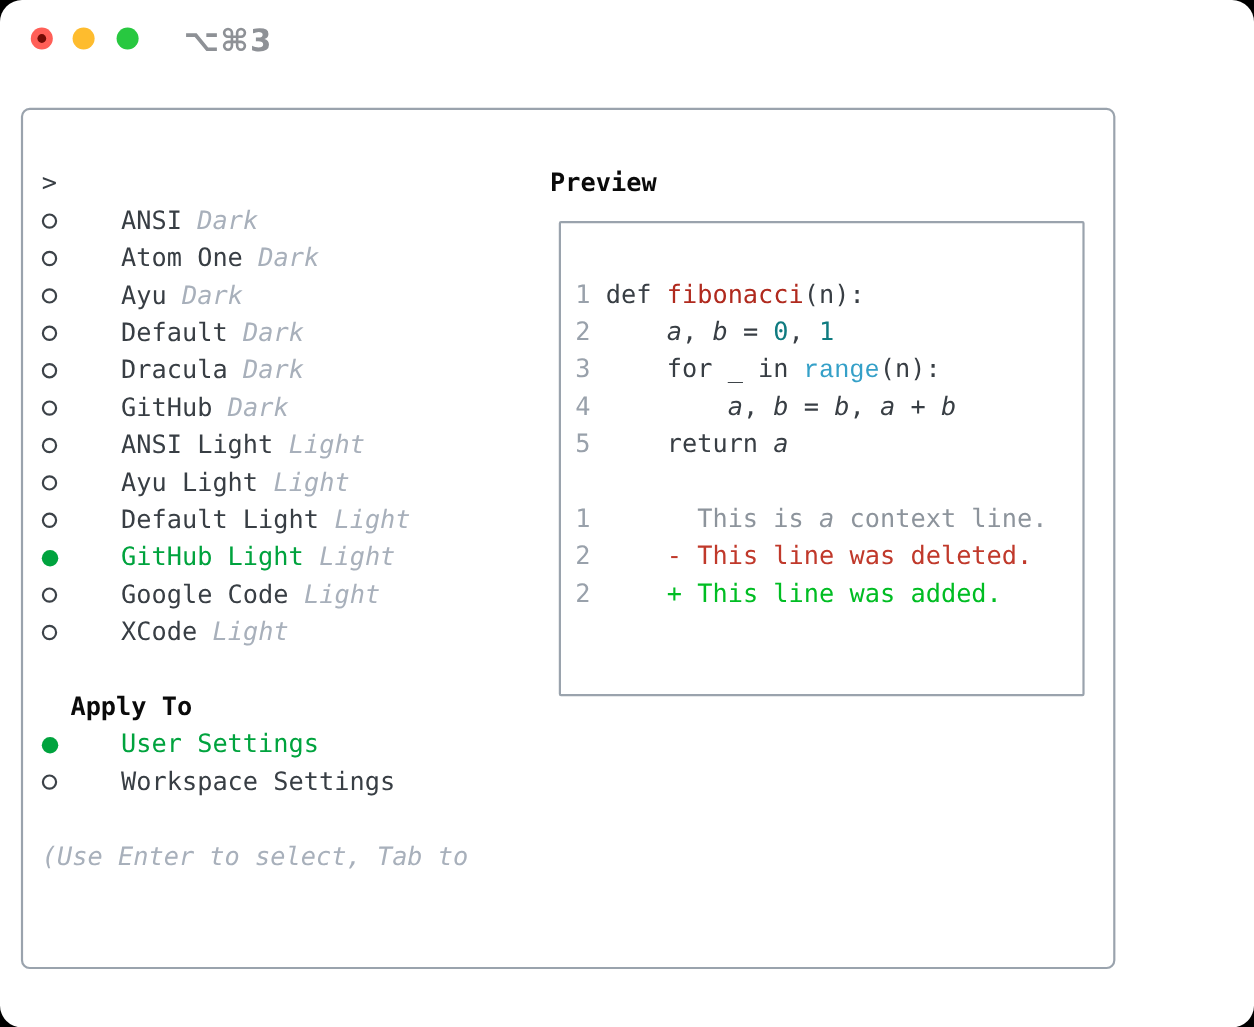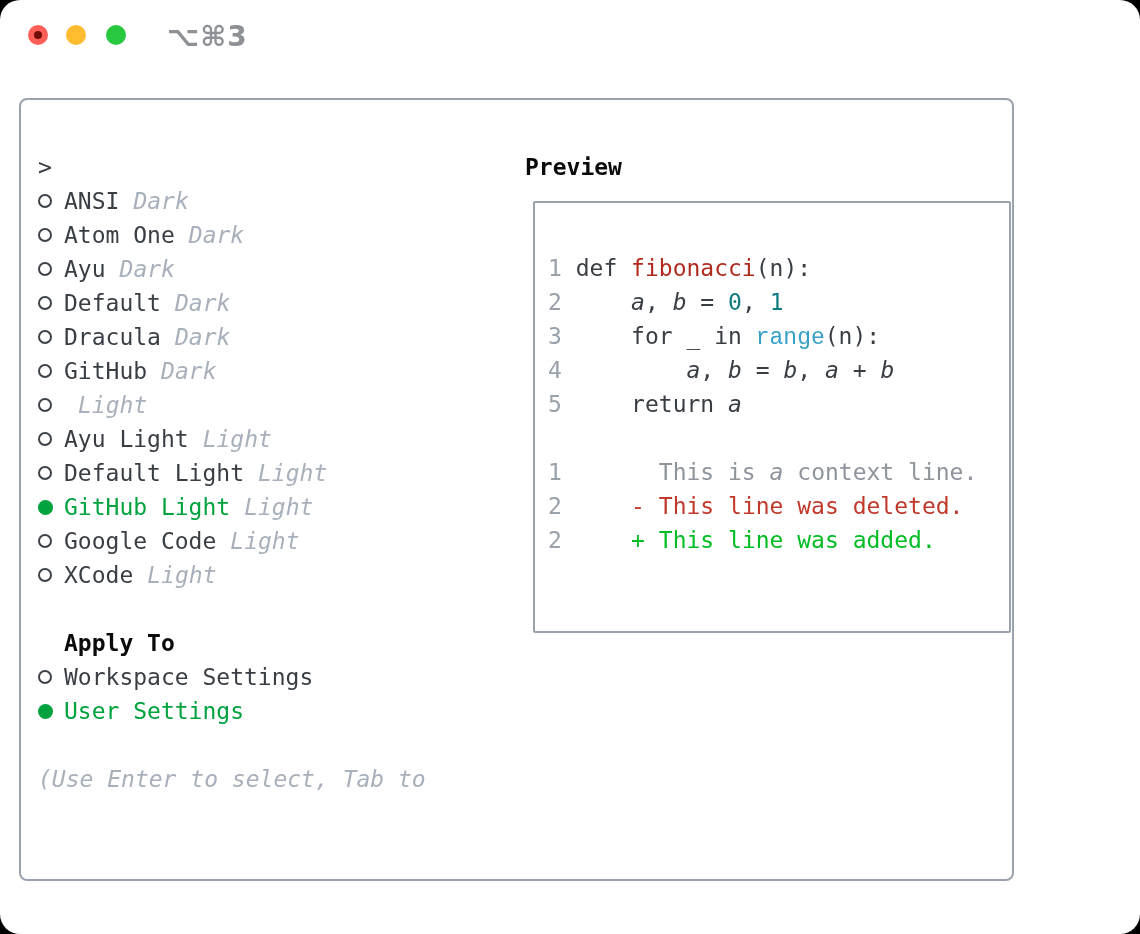--- a/index.html
+++ b/index.html
@@ -41,26 +41,26 @@
   }
   .row{height:34px;line-height:34px;display:flex;align-items:center;white-space:pre;}
   .gutter{width:26px;flex:0 0 26px;display:flex;align-items:center;}
   
   .left-col{position:absolute;left:17px;top:50px;}
   .prompt{color:var(--text);}
   .htext{font-weight:700;color:var(--heading);}
   .indent{padding-left:26px;}
   .bullet{width:14px;height:14px;border-radius:50%;border:2px solid var(--radio-ring);background:transparent;}
   .bullet.sel{border:none;background:var(--selected-green);width:15px;height:15px;}
-  .tname{color:var(--text);}
+  .tname{color:var(--text);margin-left:46px;}
   .tname.sel{color:var(--selected-green);}
   .ttag{color:var(--dim);font-style:italic;margin-left:14px;}
   .hint{color:var(--hint);font-style:italic;}
   
-  .right-col{position:absolute;left:504px;top:50px;}
+  .right-col{position:absolute;left:479px;top:50px;}
   .ptitle{height:34px;line-height:34px;font-weight:700;color:var(--heading);}
   .pbox{
     position:absolute;left:8px;top:51px;width:478px;height:432px;
     border:2px solid var(--border);border-radius:2px;background:var(--window-bg);
     padding:48px 0 0 13px;overflow:hidden;
   }
   .pline{height:34px;line-height:34px;white-space:pre;}
   .seg.ln{color:var(--line-number);}
   .seg.t{color:var(--text);}
   .seg.fn{color:var(--function-red);}
@@ -93,37 +93,37 @@
         <span class="gutter prompt">&gt;</span>
       </div>
 
       <div id="theme-list">
           <div class="row"><span class="gutter"><span class="bullet"></span></span><span class="tname">ANSI</span><span class="ttag">Dark</span></div>
           <div class="row"><span class="gutter"><span class="bullet"></span></span><span class="tname">Atom One</span><span class="ttag">Dark</span></div>
           <div class="row"><span class="gutter"><span class="bullet"></span></span><span class="tname">Ayu</span><span class="ttag">Dark</span></div>
           <div class="row"><span class="gutter"><span class="bullet"></span></span><span class="tname">Default</span><span class="ttag">Dark</span></div>
           <div class="row"><span class="gutter"><span class="bullet"></span></span><span class="tname">Dracula</span><span class="ttag">Dark</span></div>
           <div class="row"><span class="gutter"><span class="bullet"></span></span><span class="tname">GitHub</span><span class="ttag">Dark</span></div>
-          <div class="row"><span class="gutter"><span class="bullet"></span></span><span class="ttag">Light</span></div>
+          <div class="row"><span class="gutter"><span class="bullet"></span></span><span class="tname">ANSI Light</span><span class="ttag">Light</span></div>
           <div class="row"><span class="gutter"><span class="bullet"></span></span><span class="tname">Ayu Light</span><span class="ttag">Light</span></div>
           <div class="row"><span class="gutter"><span class="bullet"></span></span><span class="tname">Default Light</span><span class="ttag">Light</span></div>
           <div class="row"><span class="gutter"><span class="bullet sel"></span></span><span class="tname sel">GitHub Light</span><span class="ttag">Light</span></div>
           <div class="row"><span class="gutter"><span class="bullet"></span></span><span class="tname">Google Code</span><span class="ttag">Light</span></div>
           <div class="row"><span class="gutter"><span class="bullet"></span></span><span class="tname">XCode</span><span class="ttag">Light</span></div>
         </div>
 
       <div class="row"></div>
 
       <div class="row indent">
         <span class="htext">Apply To</span>
       </div>
 
       <div id="apply-list">
+          <div class="row"><span class="gutter"><span class="bullet sel"></span></span><span class="tname sel">User Settings</span></div>
           <div class="row"><span class="gutter"><span class="bullet"></span></span><span class="tname">Workspace Settings</span></div>
-          <div class="row"><span class="gutter"><span class="bullet sel"></span></span><span class="tname sel">User Settings</span></div>
         </div>
 
       <div class="row"></div>
 
       <div class="hint">
         <div class="row">(Use Enter to select, Tab to</div>
       </div>
     </div>
 
     <div class="right-col">

